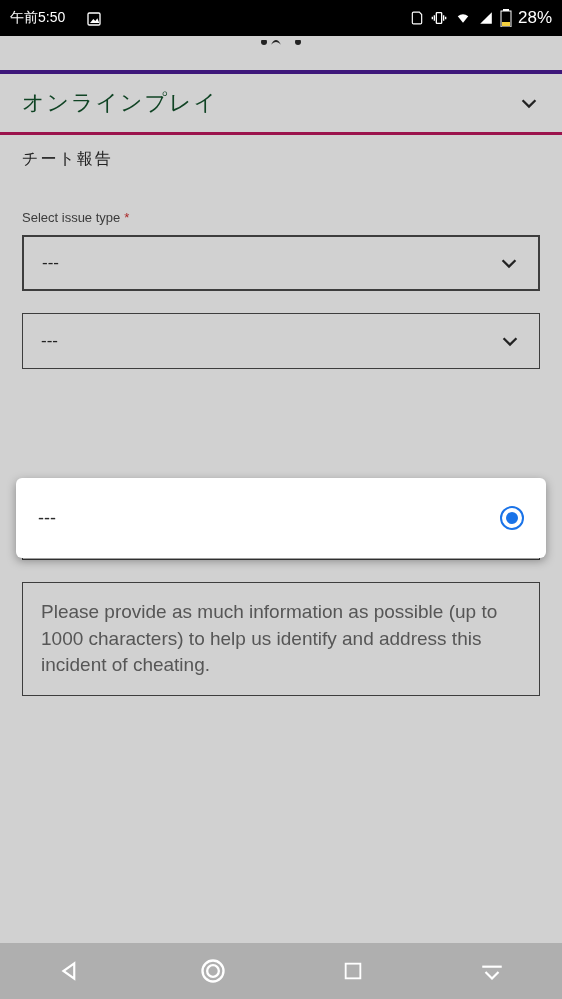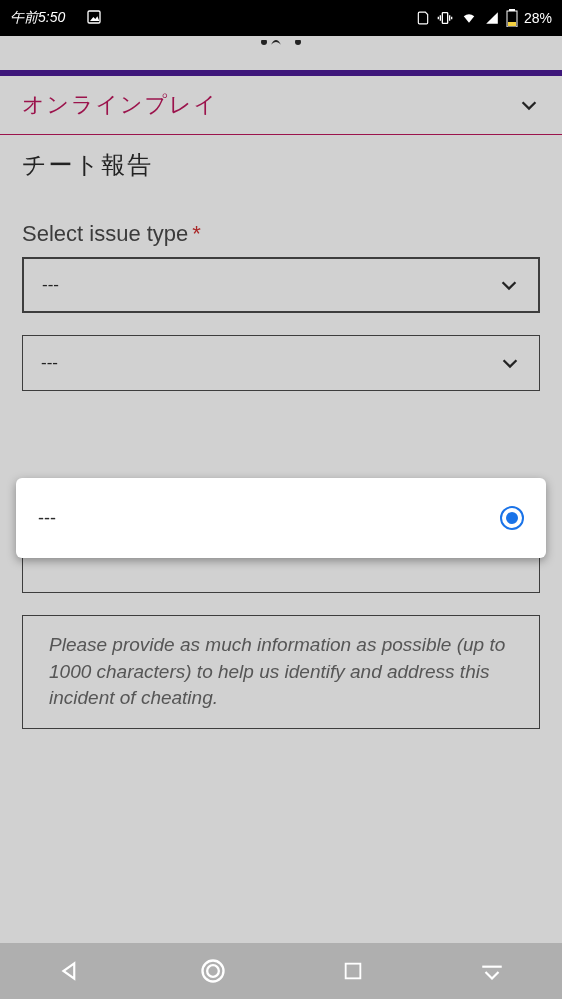--- a/index.html
+++ b/index.html
@@ -6,64 +6,64 @@
   html, body { width: 562px; height: 999px; overflow: hidden; background: #fff; }
 
   .screen { position: relative; width: 562px; height: 999px; }
 
   
   .statusbar {
     height: 36px; background: #000; color: #fff;
     display: flex; align-items: center; justify-content: space-between;
     padding: 0 10px; font-size: 14px;
   }
-  .sb-left { display: flex; align-items: flex-start; gap: 21px; font-style: italic; }
+  .sb-left { display: flex; align-items: flex-end; gap: 21px; }
   .sb-right { display: flex; align-items: center; gap: 6px; }
   .sb-icon { display: inline-flex; align-items: center; justify-content: center; }
-  .battpct { font-size: 14px; }
+  .battpct { font-size: 17px; }
 
   
   .pageheader { height: 34px; background: #fff; display: flex; align-items: flex-start; justify-content: center; }
 
   
   .accordion-header {
-    border-top: 6px solid #4c1d95;
+    border-top: 4px solid #4c1d95;
     padding: 14px 22px;
     display: flex; align-items: center; justify-content: space-between;
     font-size: 22px; letter-spacing: 2px;
-    color: #be185d;
+    color: #14532d;
   }
   .section-title {
-    border-top: 1px solid #be185d;
+    border-top: 3px solid #be185d;
     padding: 14px 22px 10px;
-    font-size: 24px; letter-spacing: 2px;
+    font-size: 16px; letter-spacing: 2px;
     color: #2b2b2b;
   }
 
   
   .form-area { padding: 8px 22px 20px; background: #fff; }
   .field { margin-top: 22px; }
-  .label { font-size: 22px; color: #4a4a4a; margin-bottom: 10px; }
+  .label { font-size: 13px; color: #4a4a4a; margin-bottom: 10px; }
   .req { color: #d03030; margin-left: 4px; }
 
   .select {
     border: 1px solid #4b4b4b; background: #fff;
     height: 56px; display: flex; align-items: center; justify-content: space-between;
     padding: 0 18px; font-size: 17px; color: #2b2b2b;
   }
   .select.thickborder { border-width: 2px; }
 
   .textinput {
     border: 1px solid #4b4b4b; background: #fff;
     height: 56px; padding: 0 18px; font-size: 17px; color: #2b2b2b;
   }
   .textarea {
     border: 1px solid #4b4b4b; background: #fff;
-    padding: 16px 26px; font-size: 19px; color: #6a6a6a;
-    font-style: italic; line-height: 1.4;
+    padding: 16px 18px; font-size: 19px; color: #6a6a6a;
+    line-height: 1.4;
   }
 
   
   .navbar {
     position: absolute; left: 0; right: 0; bottom: 0;
     height: 56px; background: #afafaf;
     display: flex; align-items: center; justify-content: space-around;
   }
   .navbtn { color: #fff; display: inline-flex; }
 

